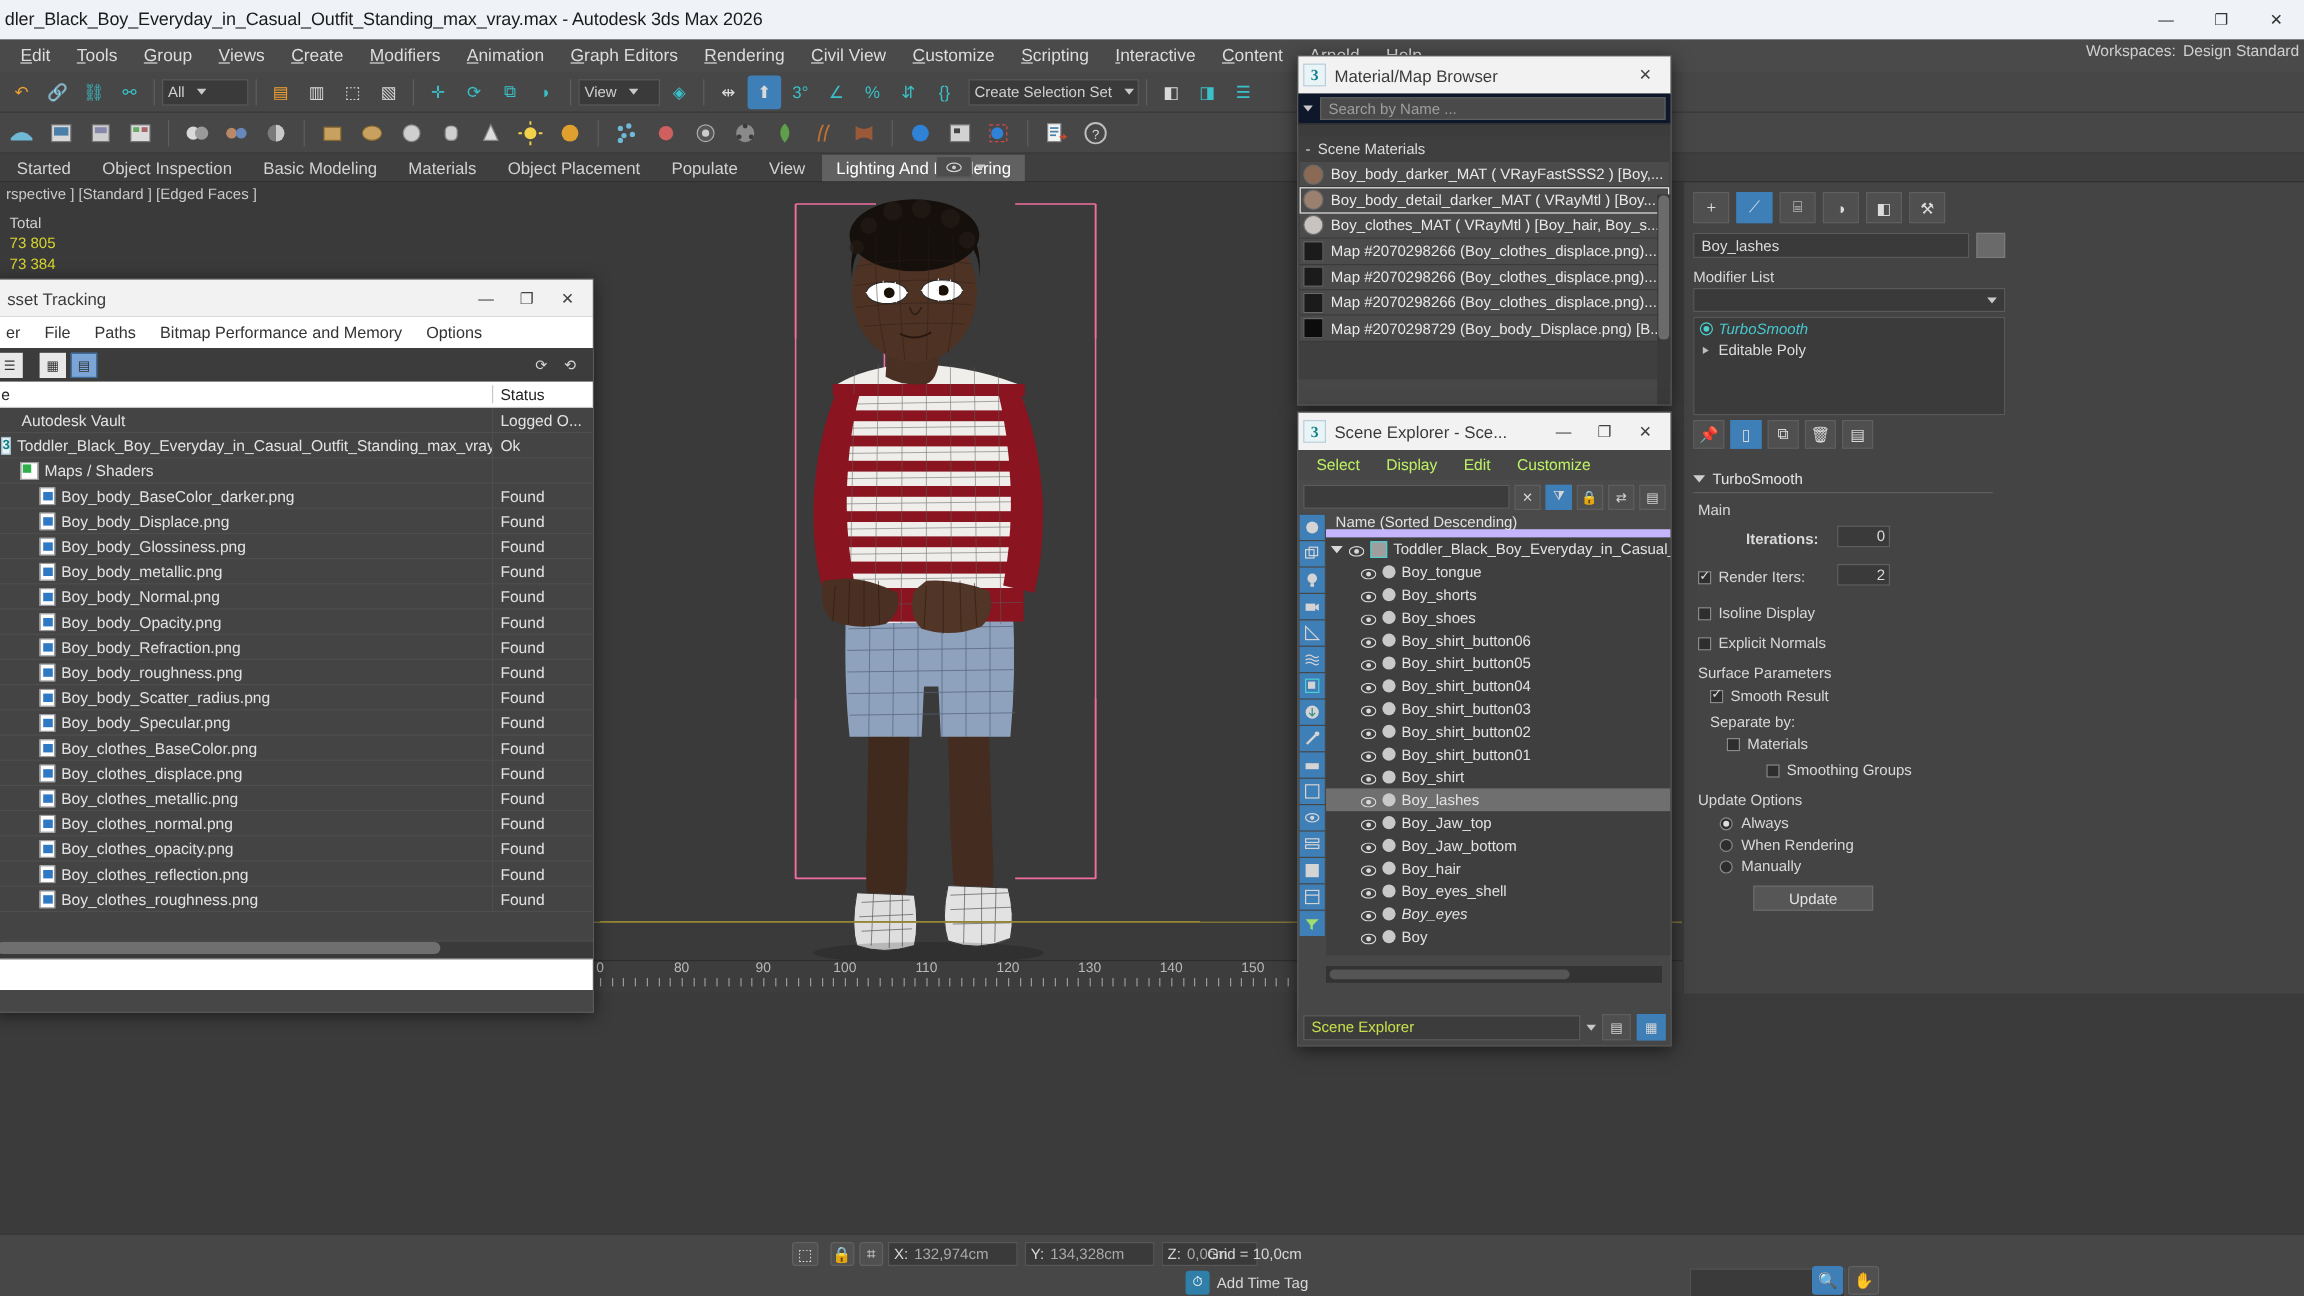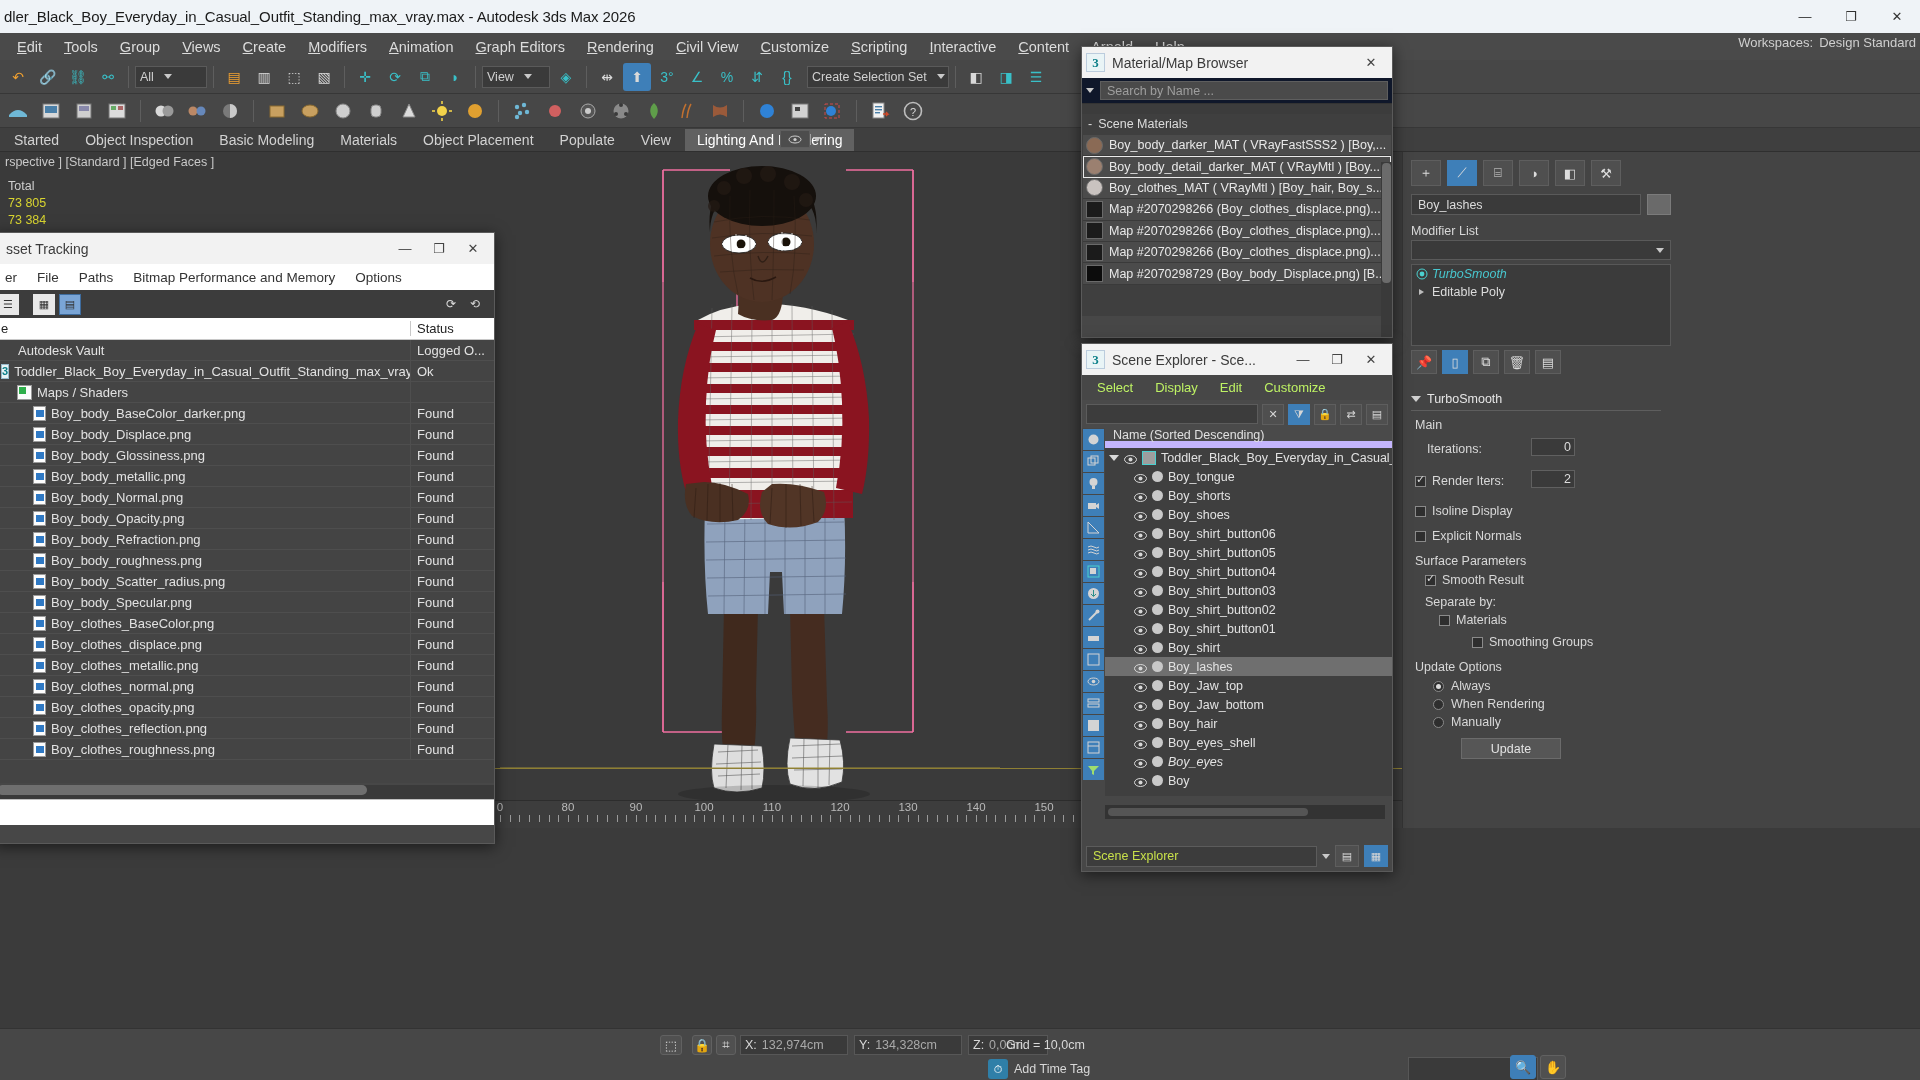--- a/index.html
+++ b/index.html
@@ -705,21 +705,21 @@
     </div>
 
     <div class="cpRollup" style="left:8px; top:240px; display:flex; gap:6px; align-items:center;">
       <span style="display:inline-block;width:0;height:0;border-left:5px solid transparent;border-right:5px solid transparent;border-top:6px solid #cfcfcf;"></span>
       <span>TurboSmooth</span>
     </div>
     <div style="position:absolute;left:8px;top:258px;width:250px;height:1px;background:#5e5e5e;"></div>
 
     <div class="cpSec" style="left:12px; top:266px;">Main</div>
 
-    <div class="cpSec" style="left:24px; top:290px;">Iterations:</div>
+    <div class="cpSec" style="left:52px; top:290px;font-weight:bold;">Iterations:</div>
     <div class="spin" style="left:128px; top:286px; width:44px; height:18px;">0</div>
 
     <div style="position:absolute;left:12px;top:322px;display:flex;align-items:center;gap:6px;">
       <span class="cbx on"></span>
       <span class="cpSec" style="position:static;">Render Iters:</span>
     </div>
     <div class="spin" style="left:128px; top:318px; width:44px; height:18px;">2</div>
 
     <div style="position:absolute;left:12px;top:352px;display:flex;align-items:center;gap:6px;">
       <span class="cbx"></span>

